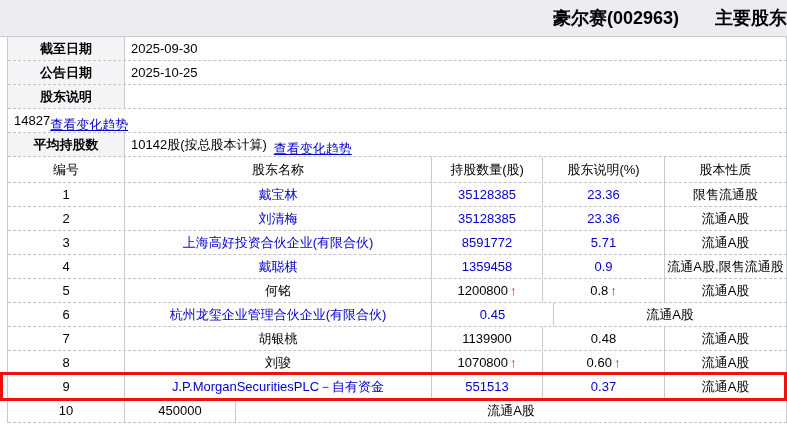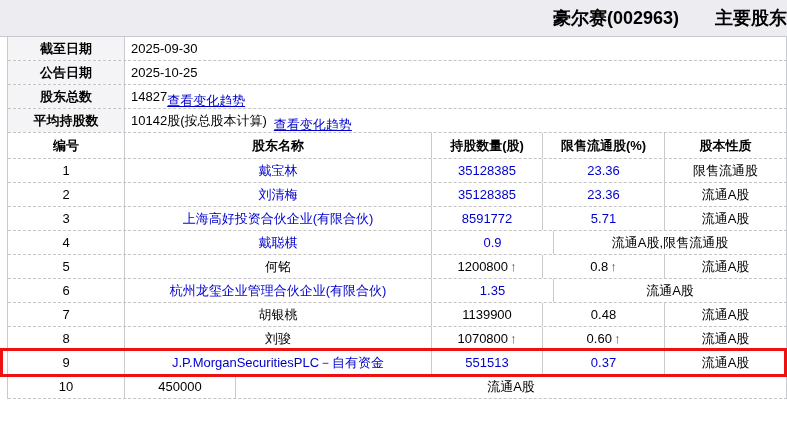--- a/index.html
+++ b/index.html
@@ -30,21 +30,21 @@
     border-right: 1px solid var(--bd, #c9c9d0);
   }
   .trend-link { color: var(--link, #0000cc); text-decoration: underline; cursor: pointer; margin-top: 8px; }
   .trend-link.spaced { margin-left: 7px; }
 
   .sh-header { display: flex; height: 26px; border-bottom: 1px dashed #c3c3c3; }
   .cell {
     display: flex; align-items: center; justify-content: center;
     border-right: 1px solid var(--bd, #c9c9d0); overflow: hidden; white-space: nowrap;
   }
-  .hcell { font-weight: bold; }
+  .hcell { font-weight: normal; }
   .c1 { width: 117px; } .c2 { width: 307px; } .c3 { width: 111px; }
   .c4 { width: 122px; } .c5 { flex: 1; }
 
   .sh-row { display: flex; height: 24px; border-bottom: 1px dashed #c3c3c3; position: relative; }
   .sh-row .link { color: var(--link, #0000cc); }
   .name-link { cursor: pointer; }
   .arrow { color: var(--red, #ff0000); margin-left: 2px; }
   .sh-row.highlighted::after {
     content: ""; position: absolute; left: -8px; right: 0; top: -3px; bottom: -3px;
     border: 3px solid var(--hl, #ee1111); z-index: 5; pointer-events: none;
@@ -67,40 +67,43 @@
             <span>2025-09-30</span>
           </div>
         </div>
         <div class="info-row">
           <div class="info-label">公告日期</div>
           <div class="info-value">
             <span>2025-10-25</span>
           </div>
         </div>
         <div class="info-row">
-          <div class="info-label">股东总数</div>
+          <div class="info-label">股东说明</div>
+          <div class="info-value"></div>
+        </div>
+        <div class="info-row">
           <div class="info-value">
             <span>14827</span>
             <a class="trend-link">查看变化趋势</a>
           </div>
         </div>
         <div class="info-row">
           <div class="info-label">平均持股数</div>
           <div class="info-value">
             <span>10142股(按总股本计算)</span>
             <a class="trend-link spaced">查看变化趋势</a>
           </div>
         </div>
       </div>
     <div>
       <div class="sh-header" id="sh-header">
           <div class="cell hcell c1">编号</div>
           <div class="cell hcell c2">股东名称</div>
           <div class="cell hcell c3">持股数量(股)</div>
-          <div class="cell hcell c4">限售流通股(%)</div>
+          <div class="cell hcell c4">股东说明(%)</div>
           <div class="cell hcell c5">股本性质</div>
         </div>
       <div id="sh-body">
           <div class="sh-row">
             <div class="cell c1">1</div>
             <div class="cell c2">
               <span class="link name-link">戴宝林</span>
             </div>
             <div class="cell c3">
               <span class="link">35128385</span>
@@ -134,20 +137,23 @@
             <div class="cell c4">
               <span class="link">5.71</span>
             </div>
             <div class="cell c5">流通A股</div>
           </div>
           <div class="sh-row">
             <div class="cell c1">4</div>
             <div class="cell c2">
               <span class="link name-link">戴聪棋</span>
             </div>
+            <div class="cell c3">
+              <span class="link">1359458</span>
+            </div>
             <div class="cell c4">
               <span class="link">0.9</span>
             </div>
             <div class="cell c5">流通A股,限售流通股</div>
           </div>
           <div class="sh-row">
             <div class="cell c1">5</div>
             <div class="cell c2">
               <span>何铭</span>
             </div>
@@ -160,21 +166,21 @@
               <span class="arrow">↑</span>
             </div>
             <div class="cell c5">流通A股</div>
           </div>
           <div class="sh-row">
             <div class="cell c1">6</div>
             <div class="cell c2">
               <span class="link name-link">杭州龙玺企业管理合伙企业(有限合伙)</span>
             </div>
             <div class="cell c4">
-              <span class="link">1.35</span>
+              <span class="link">0.45</span>
             </div>
             <div class="cell c5">流通A股</div>
           </div>
           <div class="sh-row">
             <div class="cell c1">7</div>
             <div class="cell c2">
               <span>胡银桃</span>
             </div>
             <div class="cell c3">
               <span>1139900</span>

